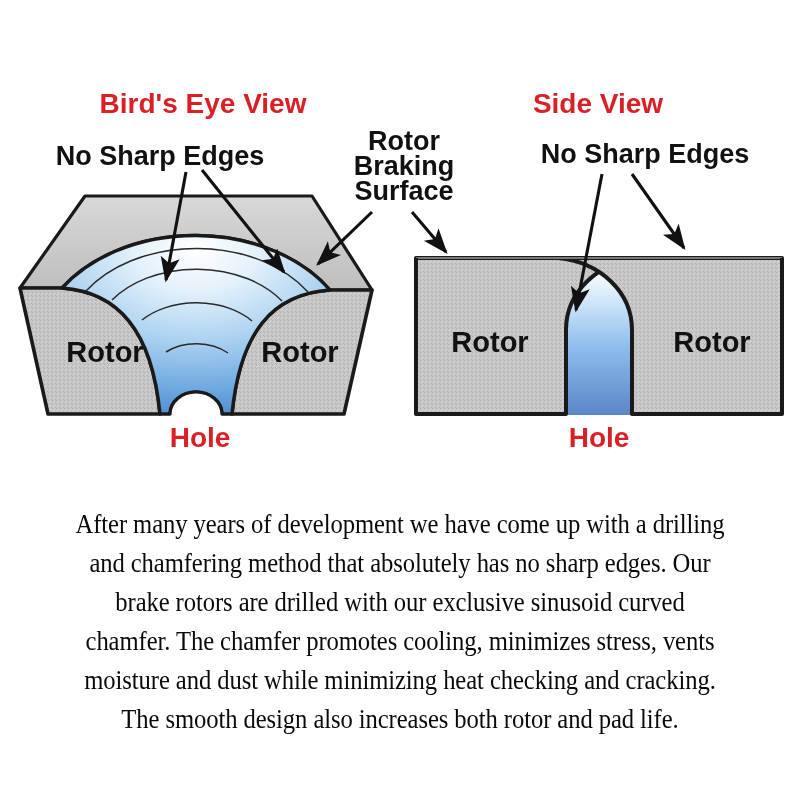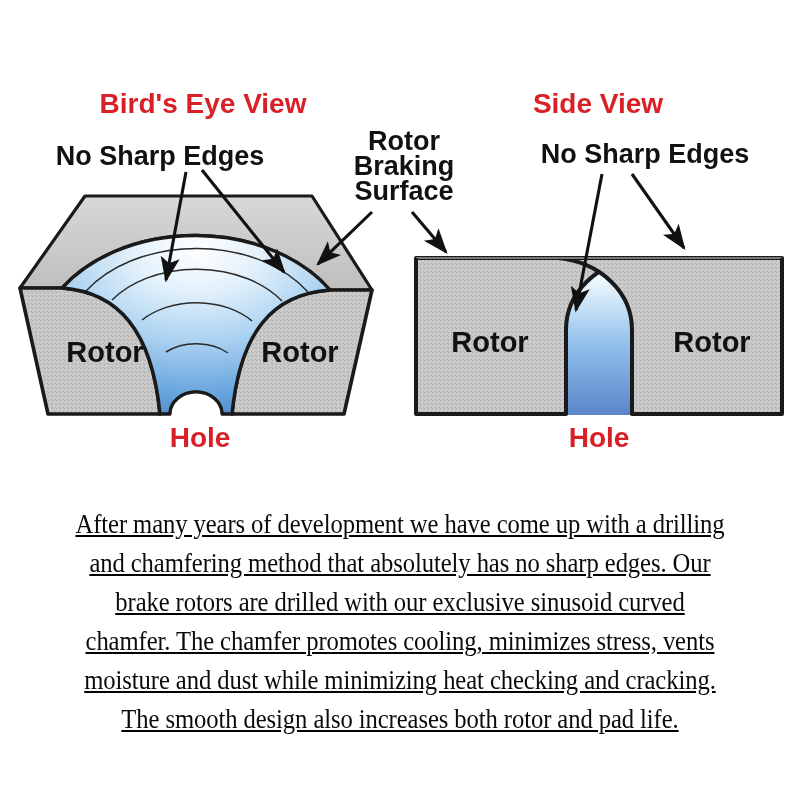--- a/index.html
+++ b/index.html
@@ -29,21 +29,20 @@
     height: 480px;
   }
   #caption-area {
     position: absolute;
     left: 0;
     top: 505px;
     width: 800px;
     padding: 0 14px;
     box-sizing: border-box;
     text-align: center;
-    text-decoration: underline;
   }
   .caption-line {
     font-family: "Liberation Serif", serif;
     font-size: 26.5px;
     line-height: 39px;
     color: #0a0a0a;
     white-space: nowrap;
     letter-spacing: -0.1px;
     transform: scaleX(0.93);
   }

